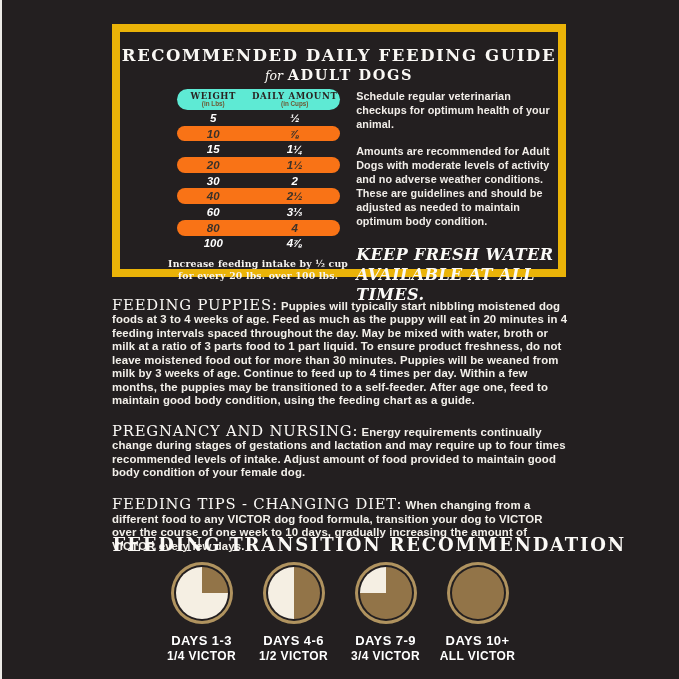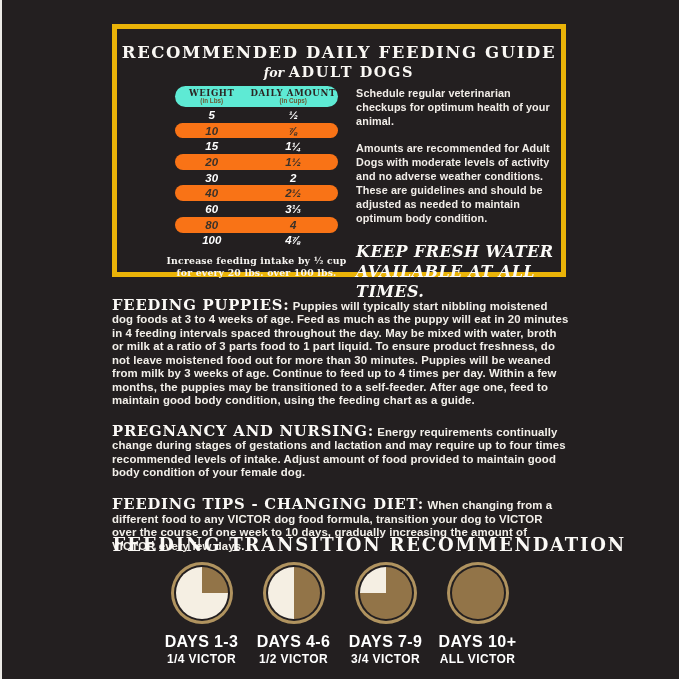--- a/index.html
+++ b/index.html
@@ -6,32 +6,32 @@
   .page{
     position:relative;width:679px;height:679px;overflow:hidden;
     background:#231f20;color:#f2efe9;
     font-family:"Liberation Sans",sans-serif;
   }
   .edge-sliver{position:absolute;left:0;top:0;width:2px;height:679px;background:#eceae6;}
 
   
   .guide-box{
     position:absolute;left:112px;top:24px;width:454px;height:253px;
-    border:5px solid #eab308;box-sizing:border-box;
+    border:8px solid #eab308;box-sizing:border-box;
   }
   .guide-title{
     margin-top:14px;text-align:center;
     font-family:"DejaVu Serif","Liberation Serif",serif;
     font-weight:bold;font-size:16.5px;letter-spacing:1.6px;color:#faf8f4;
   }
   .guide-subtitle{
     text-align:center;margin-top:1px;color:#faf8f4;
     font-family:"DejaVu Serif","Liberation Serif",serif;font-size:14.5px;
   }
-  .guide-subtitle .for{font-style:italic;font-weight:bold;font-size:12.5px;letter-spacing:0;}
+  .guide-subtitle .for{font-style:italic;font-weight:normal;font-size:12.5px;letter-spacing:0;}
   .guide-subtitle .sub{font-weight:bold;letter-spacing:1.6px;}
 
   .guide-cols{position:absolute;left:0;top:57px;width:100%;display:flex;}
   .table-col{width:206px;margin-left:40px;}
   .notes-col{width:212px;margin-left:0px;}
 
   
   .feed-table{width:163px;margin:0 auto;}
   .thead-pill{
     background:#5eead4;border-radius:11px;height:21px;
@@ -63,39 +63,39 @@
     margin-top:17px;color:#fbfaf7;
     font-family:"DejaVu Serif","Liberation Serif",serif;
     font-weight:bold;font-style:italic;font-size:16px;line-height:1.25;letter-spacing:.4px;
   }
 
   
   .sections{position:absolute;left:112px;top:296px;width:458px;}
   .section{margin:0 0 14px 0;font-size:11.4px;line-height:1.18;color:#f3f0ea;font-weight:bold;letter-spacing:.1px;}
   .sec-head{
     font-family:"DejaVu Serif","Liberation Serif",serif;
-    font-weight:bold;font-size:14.8px;letter-spacing:.8px;color:#fbf9f6;text-align:center;
+    font-weight:normal;font-size:14.8px;letter-spacing:.8px;color:#fbf9f6;text-align:center;
   }
   .section.s2{margin-bottom:16px;}
 
   
   .transition-title{
     position:absolute;left:0;top:534px;width:626px;text-align:right;
     font-family:"DejaVu Serif","Liberation Serif",serif;font-weight:bold;
     font-size:18px;letter-spacing:1.8px;color:#fbf9f6;
   }
   .steps{
     position:absolute;left:0;top:562px;width:679px;
     display:flex;justify-content:center;gap:29px;
   }
   .step{width:63px;display:flex;flex-direction:column;align-items:center;}
   .pie-ring{background:#b0935f;border-radius:50%;padding:3px;}
   .pie-gap{background:#231f20;border-radius:50%;padding:2px;}
   .pie{width:52px;height:52px;border-radius:50%;}
-  .step-days{margin-top:9px;font-size:16px;font-weight:bold;letter-spacing:.4px;color:#fff;white-space:nowrap;}
+  .step-days{margin-top:9px;font-size:13px;font-weight:bold;letter-spacing:.4px;color:#fff;white-space:nowrap;}
   .step-amount{margin-top:1px;font-size:12px;font-weight:bold;letter-spacing:.4px;color:#fff;white-space:nowrap;}
 </style>
 </head>
 <body>
 
 <div class="page">
   <div class="edge-sliver"></div>
 
   <div class="guide-box">
     <div class="guide-title">RECOMMENDED DAILY FEEDING GUIDE</div>

